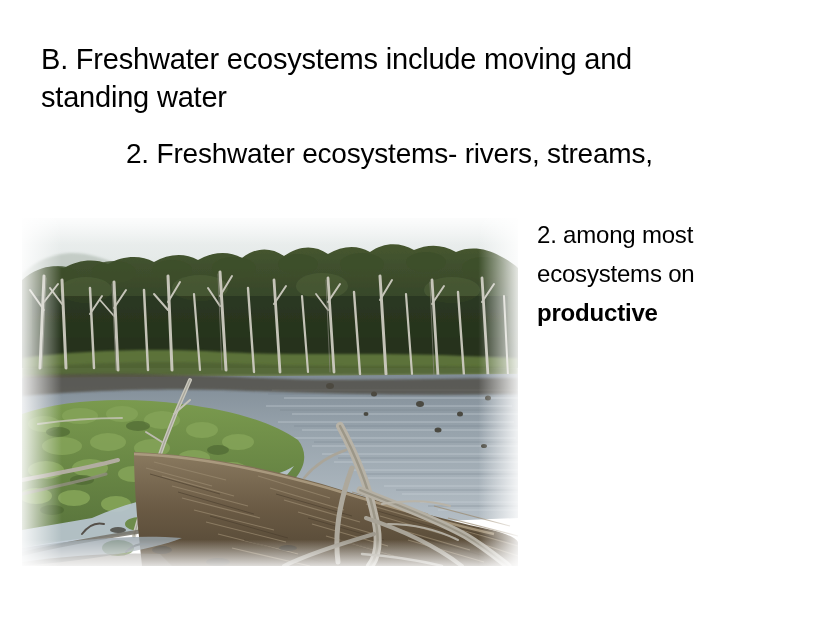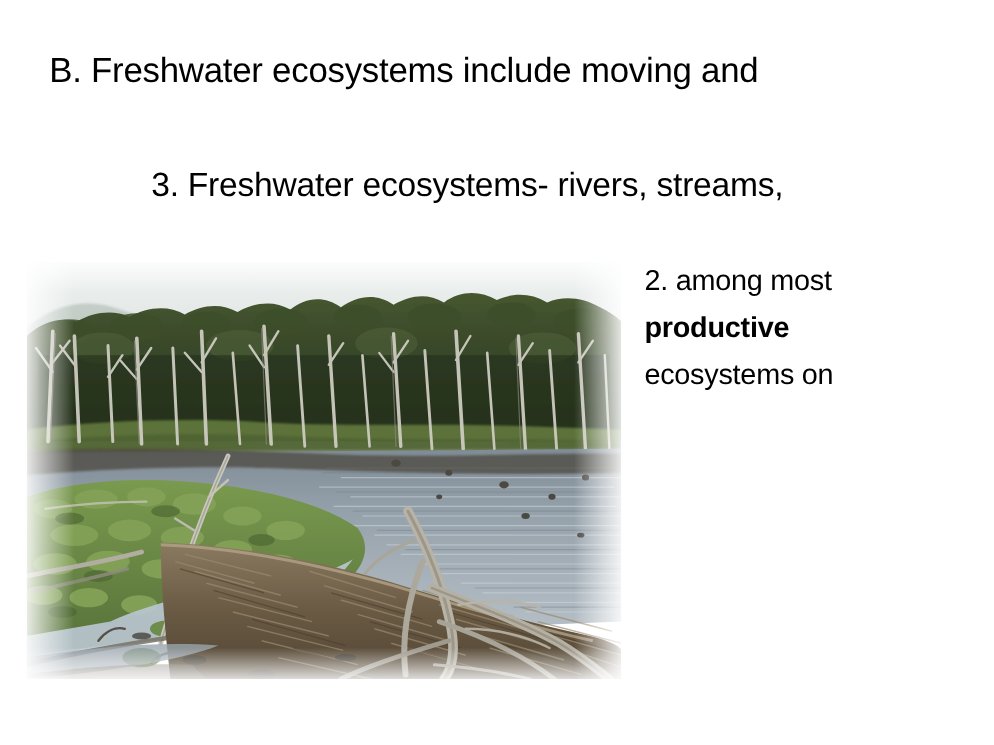--- a/index.html
+++ b/index.html
@@ -99,30 +99,31 @@
       linear-gradient(to top,   #fff 0%, rgba(255,255,255,0) 9%);
   }
 </style>
 </head>
 <body>
 
 <div id="slide">
 
   <div class="txt" id="heading-block">
     <span class="line">B. Freshwater ecosystems include moving and</span>
+    <span class="line">standing water</span>
   </div>
 
   <div class="txt" id="bullet1-block">
-    <span class="line">3. Freshwater ecosystems- rivers, streams,</span>
+    <span class="line">2. Freshwater ecosystems- rivers, streams,</span>
   </div>
 
   <div class="txt" id="bullet2-block">
     <span class="line">2. among most</span>
+    <span class="line">ecosystems on</span>
     <span class="line bold">productive</span>
-    <span class="line">ecosystems on</span>
   </div>
 
   <div id="photo-frame">
     <div id="photo">
       <svg viewBox="0 0 496 348" preserveAspectRatio="none">
         <defs>
           <linearGradient id="skyGrad" x1="0" y1="0" x2="0" y2="1">
             <stop offset="0%" stop-color="#eef1f1"></stop>
             <stop offset="100%" stop-color="#dfe5e3"></stop>
           </linearGradient>

